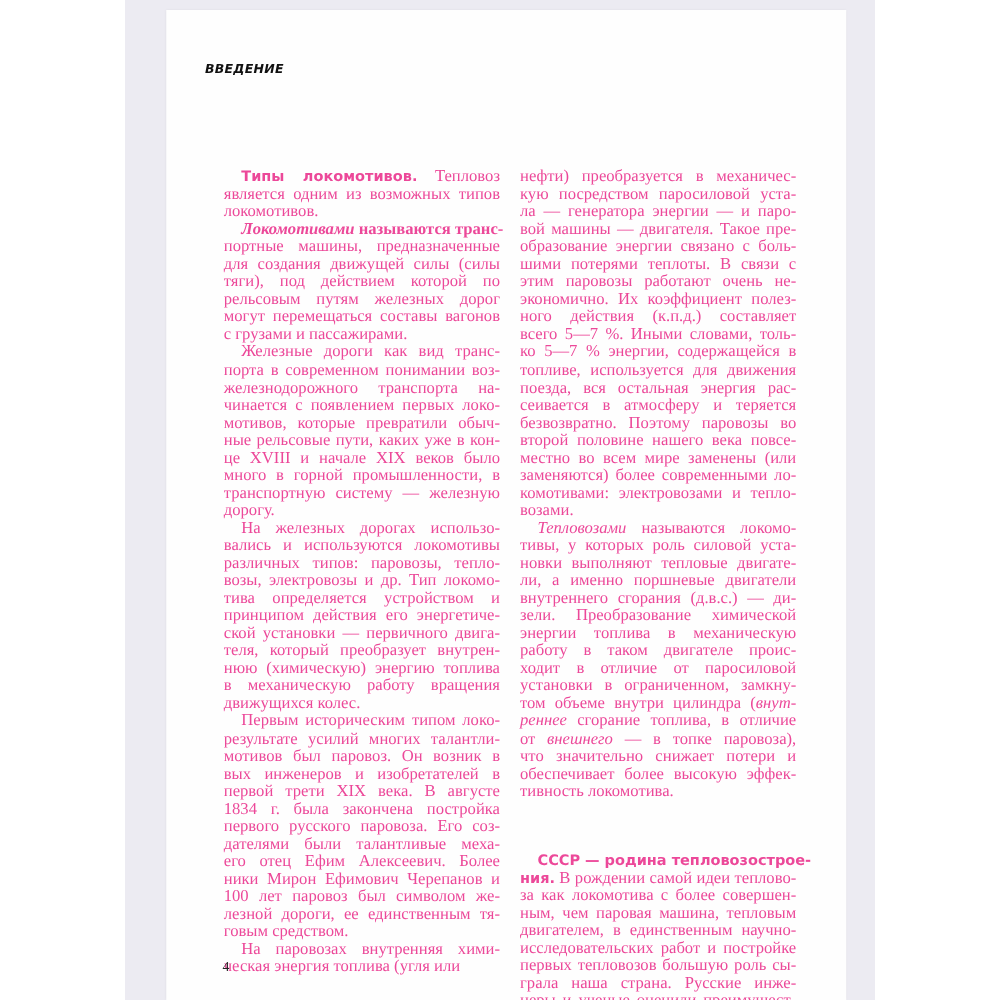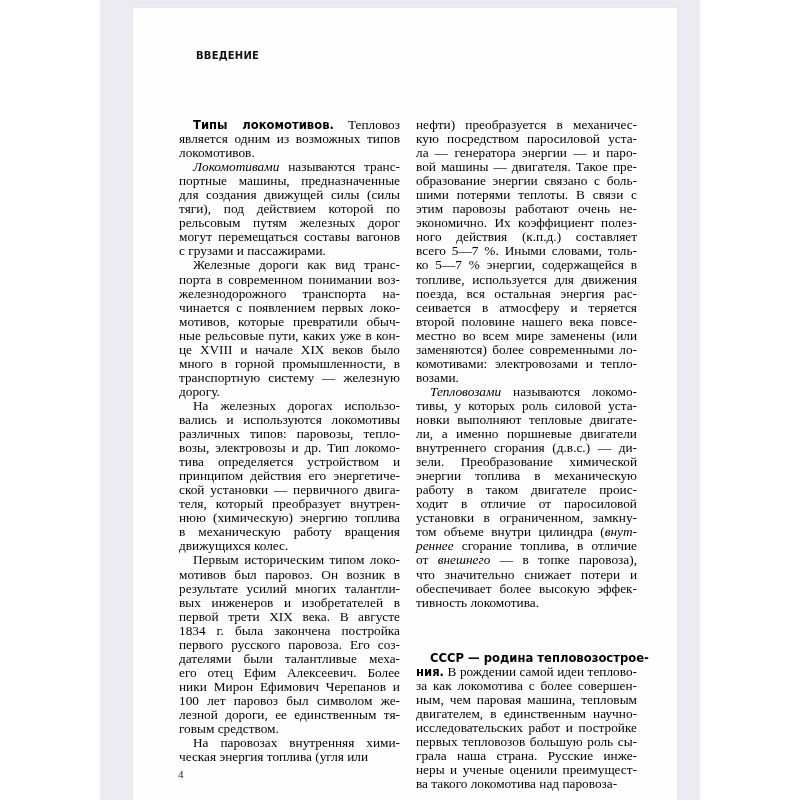--- a/index.html
+++ b/index.html
@@ -10,28 +10,28 @@
   .frame {
     position: absolute; left: 100px; top: 0; width: 600px; height: 800px;
     background: #ecebf2;
   }
   .page {
     position: absolute; left: 133px; top: 8px; width: 544px; height: 792px;
     background: #fefefe;
     box-shadow: 0 0 2px rgba(0,0,0,0.06);
   }
   .running-head {
-    position: absolute; left: 196px; top: 50px;
+    position: absolute; left: 164px; top: 50px;
     font-family: "DejaVu Sans", sans-serif; font-weight: bold; font-size: 10px;
-    letter-spacing: 0.2px; color: #111;
+    letter-spacing: 0.2px; color: #111; font-style: italic;
   }
   .col {
-    position: absolute; top: 118px; width: 221px;
+    position: absolute; top: 134px; width: 221px;
     font-family: "Liberation Serif", serif; font-size: 13.3px; line-height: 14.05px;
-    color: #000000; text-align: justify;
+    color: #ec4899; text-align: justify;
   }
   .col-left { left: 179px; }
   .col-right { left: 416px; }
   .col p { margin: 0; text-indent: 0; }
   .col .line { display: block; text-align: justify; text-align-last: justify; white-space: nowrap; }
   .col .line.last { text-align-last: left; }
   .b { font-family: "DejaVu Sans", sans-serif; font-weight: bold; font-size: 11.6px; }
   .i { font-style: italic; }
   .page-number {
     position: absolute; left: 178px; top: 768px;
@@ -46,21 +46,21 @@
 
 <div class="running-head">ВВЕДЕНИЕ</div>
 
 <div class="col col-left" id="col-left">
     <p>
       <span class="line" style="padding-left: 14px;"><span class="b">Типы локомотивов.</span><span> Тепловоз</span></span>
       <span class="line"><span>является одним из возможных типов</span></span>
       <span class="line last"><span>локомотивов.</span></span>
     </p>
     <p>
-      <span class="line" style="padding-left: 14px;"><span class="i">Локомотивами</span><span> называются транс-</span></span>
+      <span class="line" style="padding-left: 14px; font-weight: bold;"><span class="i">Локомотивами</span><span> называются транс-</span></span>
       <span class="line"><span>портные машины, предназначенные</span></span>
       <span class="line"><span>для создания движущей силы (силы</span></span>
       <span class="line"><span>тяги), под действием которой по</span></span>
       <span class="line"><span>рельсовым путям железных дорог</span></span>
       <span class="line"><span>могут перемещаться составы вагонов</span></span>
       <span class="line last"><span>с грузами и пассажирами.</span></span>
     </p>
     <p>
       <span class="line" style="padding-left: 14px;"><span>Железные дороги как вид транс-</span></span>
       <span class="line"><span>порта в современном понимании воз-</span></span>
@@ -81,22 +81,22 @@
       <span class="line"><span>тива определяется устройством и</span></span>
       <span class="line"><span>принципом действия его энергетиче-</span></span>
       <span class="line"><span>ской установки — первичного двига-</span></span>
       <span class="line"><span>теля, который преобразует внутрен-</span></span>
       <span class="line"><span>нюю (химическую) энергию топлива</span></span>
       <span class="line"><span>в механическую работу вращения</span></span>
       <span class="line last"><span>движущихся колес.</span></span>
     </p>
     <p>
       <span class="line" style="padding-left: 14px;"><span>Первым историческим типом локо-</span></span>
+      <span class="line"><span>результате усилий многих талантли-</span></span>
       <span class="line"><span>мотивов был паровоз. Он возник в</span></span>
-      <span class="line"><span>результате усилий многих талантли-</span></span>
       <span class="line"><span>вых инженеров и изобретателей в</span></span>
       <span class="line"><span>первой трети XIX века. В августе</span></span>
       <span class="line"><span>1834 г. была закончена постройка</span></span>
       <span class="line"><span>первого русского паровоза. Его соз-</span></span>
       <span class="line"><span>дателями были талантливые меха-</span></span>
       <span class="line"><span>его отец Ефим Алексеевич. Более</span></span>
       <span class="line"><span>ники Мирон Ефимович Черепанов и</span></span>
       <span class="line"><span>100 лет паровоз был символом же-</span></span>
       <span class="line"><span>лезной дороги, ее единственным тя-</span></span>
       <span class="line last"><span>говым средством.</span></span>
@@ -115,20 +115,21 @@
       <span class="line"><span>образование энергии связано с боль-</span></span>
       <span class="line"><span>шими потерями теплоты. В связи с</span></span>
       <span class="line"><span>этим паровозы работают очень не-</span></span>
       <span class="line"><span>экономично. Их коэффициент полез-</span></span>
       <span class="line"><span>ного действия (к.п.д.) составляет</span></span>
       <span class="line"><span>всего 5—7 %. Иными словами, толь-</span></span>
       <span class="line"><span>ко 5—7 % энергии, содержащейся в</span></span>
       <span class="line"><span>топливе, используется для движения</span></span>
       <span class="line"><span>поезда, вся остальная энергия рас-</span></span>
       <span class="line"><span>сеивается в атмосферу и теряется</span></span>
+      <span class="line"><span>безвозвратно. Поэтому паровозы во</span></span>
       <span class="line"><span>второй половине нашего века повсе-</span></span>
       <span class="line"><span>местно во всем мире заменены (или</span></span>
       <span class="line"><span>заменяются) более современными ло-</span></span>
       <span class="line"><span>комотивами: электровозами и тепло-</span></span>
       <span class="line last"><span>возами.</span></span>
     </p>
     <p>
       <span class="line" style="padding-left: 14px;"><span class="i">Тепловозами</span><span> называются локомо-</span></span>
       <span class="line"><span>тивы, у которых роль силовой уста-</span></span>
       <span class="line"><span>новки выполняют тепловые двигате-</span></span>

